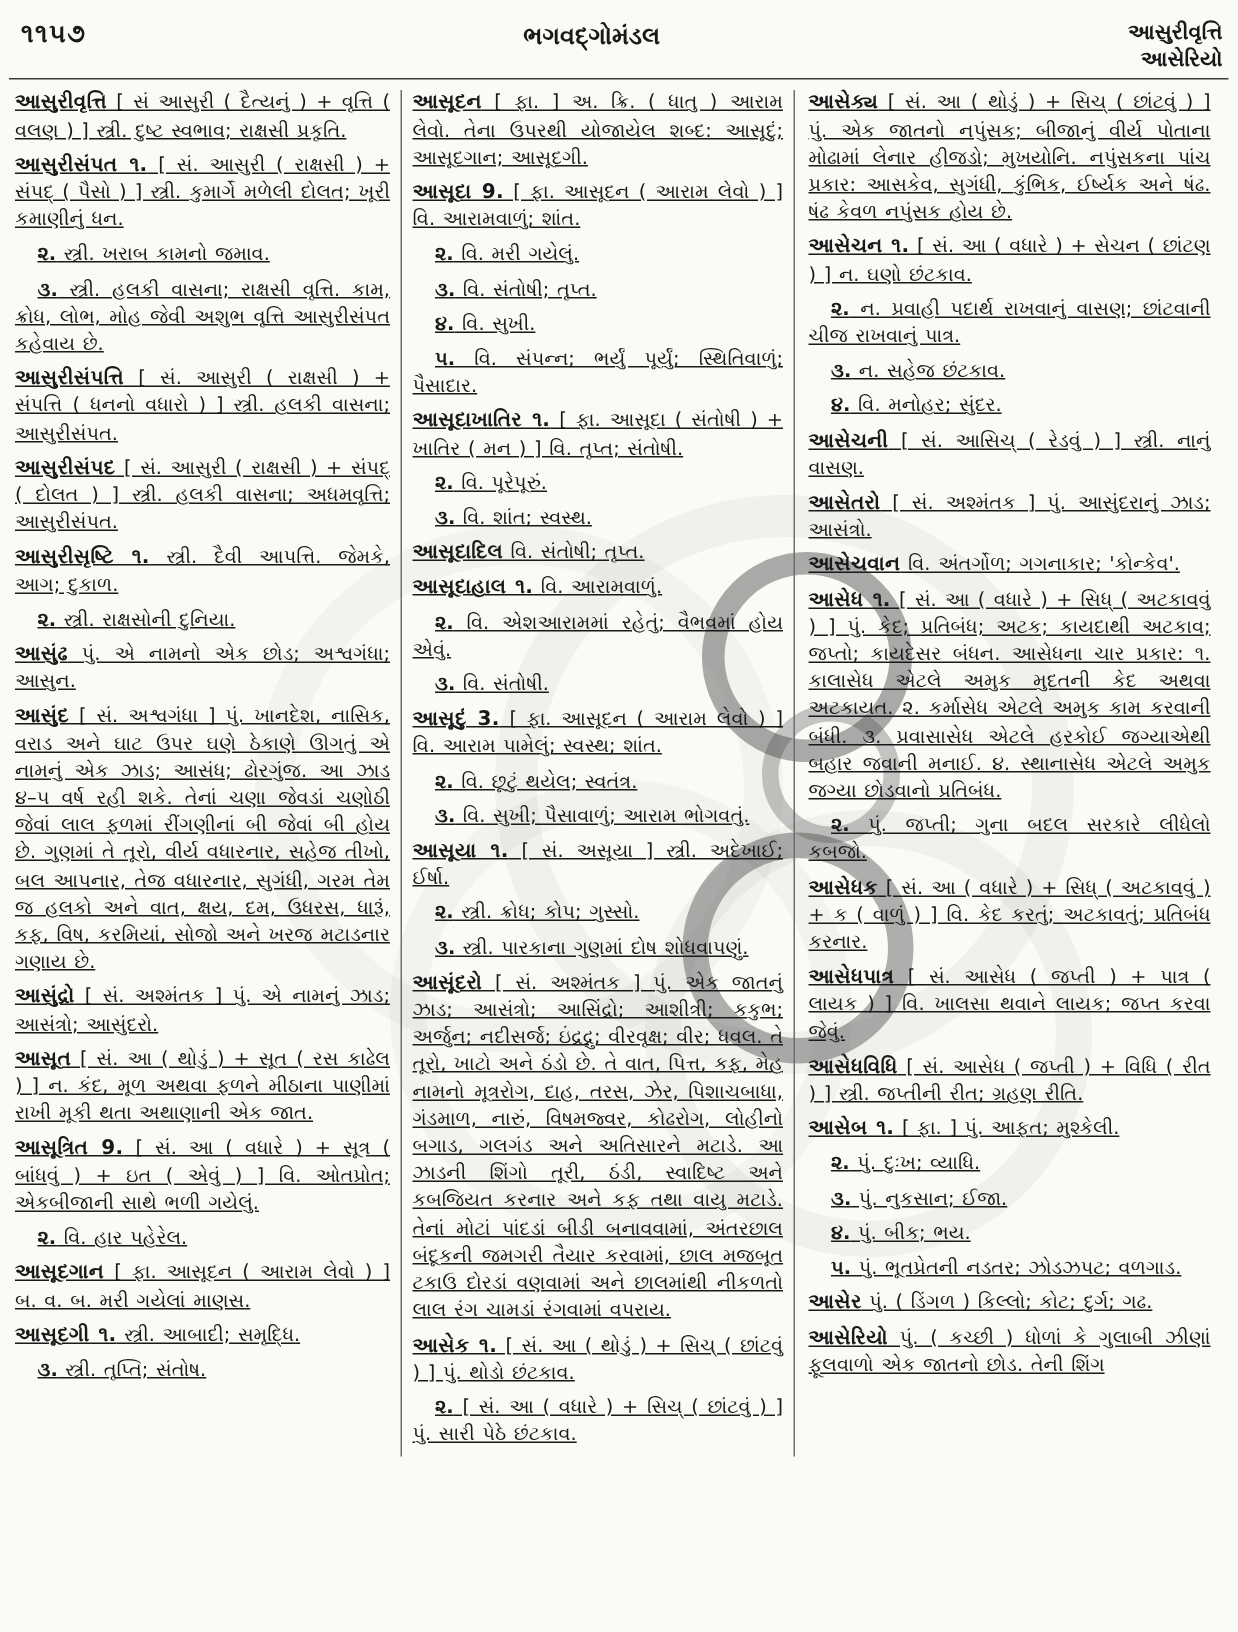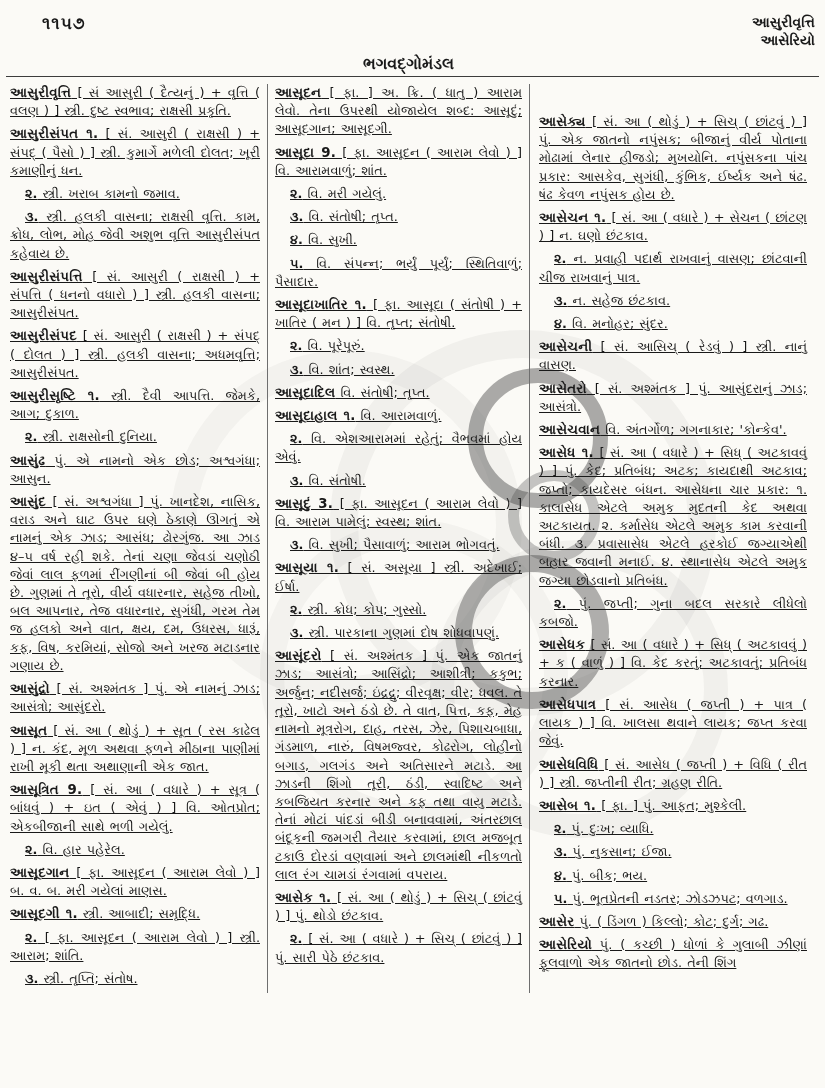--- a/index.html
+++ b/index.html
@@ -21,41 +21,41 @@
   .wm-light4 { left:430px; top:540px; width:250px; height:250px; border:24px solid rgba(90,90,90,0.06); }
   .wm-dark1  { left:468px; top:368px; width:110px; height:110px; border:15px solid rgba(70,70,70,0.45); }
   .wm-dark2  { left:455px; top:555px; width:120px; height:120px; border:17px solid rgba(70,70,70,0.42); }
   .wm-dark3  { left:508px; top:470px; width:70px; height:70px; border:11px solid rgba(70,70,70,0.30); }
 
   .header {
     display:flex; align-items:flex-start;
     padding:13px 10px 0 14px;
     position:relative; z-index:2;
   }
-  .pagenum { width:120px; font-weight:bold; font-size:17px; letter-spacing:1px;margin-left:28px; }
-  .title   { flex:1; text-align:center; font-weight:bold; font-size:16px; padding-top:1px;margin-top:40px; }
+  .pagenum { width:120px; font-weight:bold; font-size:17px; letter-spacing:1px; }
+  .title   { flex:1; text-align:center; font-weight:bold; font-size:16px; padding-top:1px; }
   .corner  { width:160px; text-align:right; font-weight:bold; font-size:14px; line-height:1.3; }
   .rule    { border-top:1.6px solid #3c3c3c; margin:3px 6px 0 6px; position:relative; z-index:2; }
 
   .cols {
     display:flex;
     padding:7px 7px 0 10px;
     position:relative; z-index:2;
     align-items:stretch;
   }
   .col {
     text-align:justify;
     font-size:12.9px;
     line-height:18.2px;
     word-spacing:1px;
     text-decoration:underline;
   }
   .col-1 { width:250px; padding-right:7px; }
   .col-2 { width:247px; padding:0 7px; }
-  .col-3 { width:268px; padding-left:9px;margin-top:29px; }
+  .col-3 { width:268px; padding-left:9px; }
   .vdiv { width:1px; background:#6e6e6e; }
 
   p.entry { margin:0 0 5px 0; }
   p.sub   { margin:0 0 5px 0; text-indent:15px; }
   b.hw    { font-size:13.4px; letter-spacing:.2px; }
 </style>
 </head>
 <body>
 
 <div class="page">
@@ -89,39 +89,39 @@
         <p class="entry"><b class="hw">આસુરીસૃષ્ટિ ૧.</b> સ્ત્રી. દૈવી આપત્તિ. જેમકે, આગ; દુકાળ.</p>
         <p class="sub"><b>૨.</b> સ્ત્રી. રાક્ષસોની દુનિયા.</p>
         <p class="entry"><b class="hw">આસુંઢ</b> પું. એ નામનો એક છોડ; અશ્વગંધા; આસુન.</p>
         <p class="entry"><b class="hw">આસુંદ</b> [ સં. અશ્વગંધા ] પું. ખાનદેશ, નાસિક, વરાડ અને ઘાટ ઉપર ઘણે ઠેકાણે ઊગતું એ નામનું એક ઝાડ; આસંધ; ઢોરગુંજ. આ ઝાડ ૪–૫ વર્ષ રહી શકે. તેનાં ચણા જેવડાં ચણોઠી જેવાં લાલ ફળમાં રીંગણીનાં બી જેવાં બી હોય છે. ગુણમાં તે તૂરો, વીર્ય વધારનાર, સહેજ તીખો, બલ આપનાર, તેજ વધારનાર, સુગંધી, ગરમ તેમ જ હલકો અને વાત, ક્ષય, દમ, ઉધરસ, ધારૂં, કફ, વિષ, કરમિયાં, સોજો અને ખરજ મટાડનાર ગણાય છે.</p>
         <p class="entry"><b class="hw">આસુંદ્રો</b> [ સં. અશ્મંતક ] પું. એ નામનું ઝાડ; આસંત્રો; આસુંદરો.</p>
         <p class="entry"><b class="hw">આસૂત</b> [ સં. આ ( થોડું ) + સૂત ( રસ કાઢેલ ) ] ન. કંદ, મૂળ અથવા ફળને મીઠાના પાણીમાં રાખી મૂકી થતા અથાણાની એક જાત.</p>
         <p class="entry"><b class="hw">આસૂત્રિત 9.</b> [ સં. આ ( વધારે ) + સૂત્ર ( બાંધવું ) + ઇત ( એવું ) ] વિ. ઓતપ્રોત; એકબીજાની સાથે ભળી ગયેલું.</p>
         <p class="sub"><b>૨.</b> વિ. હાર પહેરેલ.</p>
         <p class="entry"><b class="hw">આસૂદગાન</b> [ ફા. આસૂદન ( આરામ લેવો ) ] બ. વ. બ. મરી ગયેલાં માણસ.</p>
         <p class="entry"><b class="hw">આસૂદગી ૧.</b> સ્ત્રી. આબાદી; સમૃદ્ધિ.</p>
-        <p class="sub"><b>૨.</b> [ ફા. આસૂદન ( આરામ લેવો ) ] સ્ત્રી. આરામ; શાંતિ.</p>
         <p class="sub"><b>૩.</b> સ્ત્રી. તૃપ્તિ; સંતોષ.</p>
       </div>
     <div class="vdiv"></div>
     <div class="col col-2">
         <p class="entry"><b class="hw">આસૂદન</b> [ ફા. ] અ. ક્રિ. ( ધાતુ ) આરામ લેવો. તેના ઉપરથી યોજાયેલ શબ્દ: આસૂદું; આસૂદગાન; આસૂદગી.</p>
         <p class="entry"><b class="hw">આસૂદા 9.</b> [ ફા. આસૂદન ( આરામ લેવો ) ] વિ. આરામવાળું; શાંત.</p>
         <p class="sub"><b>૨.</b> વિ. મરી ગયેલું.</p>
         <p class="sub"><b>૩.</b> વિ. સંતોષી; તૃપ્ત.</p>
         <p class="sub"><b>૪.</b> વિ. સુખી.</p>
         <p class="sub"><b>૫.</b> વિ. સંપન્ન; ભર્યું પૂર્યું; સ્થિતિવાળું; પૈસાદાર.</p>
         <p class="entry"><b class="hw">આસૂદાખાતિર ૧.</b> [ ફા. આસૂદા ( સંતોષી ) + ખાતિર ( મન ) ] વિ. તૃપ્ત; સંતોષી.</p>
         <p class="sub"><b>૨.</b> વિ. પૂરેપૂરું.</p>
         <p class="sub"><b>૩.</b> વિ. શાંત; સ્વસ્થ.</p>
         <p class="entry"><b class="hw">આસૂદાદિલ</b> વિ. સંતોષી; તૃપ્ત.</p>
         <p class="entry"><b class="hw">આસૂદાહાલ ૧.</b> વિ. આરામવાળું.</p>
         <p class="sub"><b>૨.</b> વિ. એશઆરામમાં રહેતું; વૈભવમાં હોય એવું.</p>
         <p class="sub"><b>૩.</b> વિ. સંતોષી.</p>
         <p class="entry"><b class="hw">આસૂદું 3.</b> [ ફા. આસૂદન ( આરામ લેવો ) ] વિ. આરામ પામેલું; સ્વસ્થ; શાંત.</p>
+        <p class="sub"><b>૨.</b> વિ. છૂટું થયેલ; સ્વતંત્ર.</p>
         <p class="sub"><b>૩.</b> વિ. સુખી; પૈસાવાળું; આરામ ભોગવતું.</p>
         <p class="entry"><b class="hw">આસૂયા ૧.</b> [ સં. અસૂયા ] સ્ત્રી. અદેખાઈ; ઈર્ષા.</p>
         <p class="sub"><b>૨.</b> સ્ત્રી. ક્રોધ; કોપ; ગુસ્સો.</p>
         <p class="sub"><b>૩.</b> સ્ત્રી. પારકાના ગુણમાં દોષ શોધવાપણું.</p>
         <p class="entry"><b class="hw">આસૂંદરો</b> [ સં. અશ્મંતક ] પું. એક જાતનું ઝાડ; આસંત્રો; આસિંદ્રો; આશીત્રી; કકુભ; અર્જુન; નદીસર્જ; ઇંદ્રદ્રુ; વીરવૃક્ષ; વીર; ધવલ. તે તૂરો, ખાટો અને ઠંડો છે. તે વાત, પિત્ત, કફ, મેહ નામનો મૂત્રરોગ, દાહ, તરસ, ઝેર, પિશાચબાધા, ગંડમાળ, નારું, વિષમજ્વર, કોઢરોગ, લોહીનો બગાડ, ગલગંડ અને અતિસારને મટાડે. આ ઝાડની શિંગો તૂરી, ઠંડી, સ્વાદિષ્ટ અને કબજિયત કરનાર અને કફ તથા વાયુ મટાડે. તેનાં મોટાં પાંદડાં બીડી બનાવવામાં, અંતરછાલ બંદૂકની જમગરી તૈયાર કરવામાં, છાલ મજબૂત ટકાઉ દોરડાં વણવામાં અને છાલમાંથી નીકળતો લાલ રંગ ચામડાં રંગવામાં વપરાય.</p>
         <p class="entry"><b class="hw">આસેક ૧.</b> [ સં. આ ( થોડું ) + સિચ્ ( છાંટવું ) ] પું. થોડો છંટકાવ.</p>
         <p class="sub"><b>૨.</b> [ સં. આ ( વધારે ) + સિચ્ ( છાંટવું ) ] પું. સારી પેઠે છંટકાવ.</p>
       </div>
     <div class="vdiv"></div>
     <div class="col col-3">

